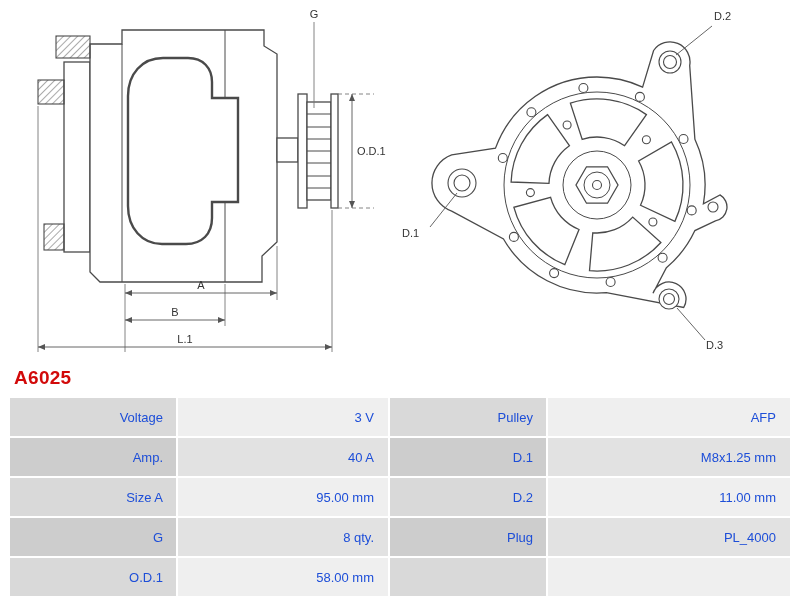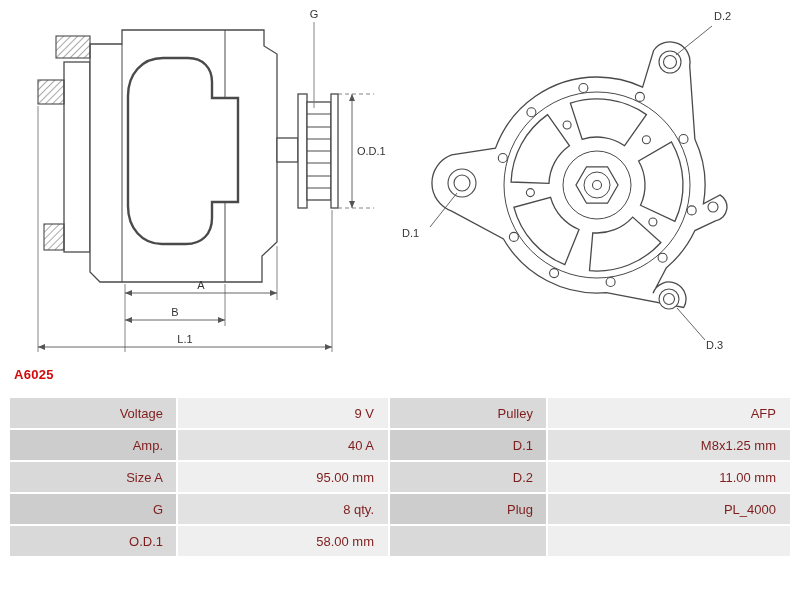--- a/index.html
+++ b/index.html
@@ -1,24 +1,24 @@
 <!DOCTYPE html>
 <html><head>
 <meta charset="utf-8">
 <style>
   * { margin:0; padding:0; box-sizing:border-box; }
   html,body { width:800px; height:600px; background:#ffffff; font-family:"Liberation Sans", sans-serif; overflow:hidden; }
   .page { position:relative; width:800px; height:600px; background:#fff; }
 
   .drawing-area { position:absolute; left:0; top:0; width:800px; height:362px; }
 
-  .part-number { position:absolute; left:14px; top:367px; font-size:13px; font-weight:bold; color:#d20a0a; letter-spacing:.3px; }
+  .part-number { position:absolute; left:14px; top:367px; font-size:19px; font-weight:bold; color:#d20a0a; letter-spacing:.3px; }
 
   table.spec-table { position:absolute; left:8px; top:396px; width:784px; border-collapse:separate; border-spacing:2px; table-layout:fixed; }
-  table.spec-table td { height:30px; font-size:13px; color:#7f1d1d; vertical-align:middle; text-align:right; overflow:hidden; white-space:nowrap; }
+  table.spec-table td { height:38px; font-size:13px; color:#1d4ed8; vertical-align:middle; text-align:right; overflow:hidden; white-space:nowrap; }
   td.cell-label { background:#d9d9d9; padding-right:13px; }
   td.cell-value { background:#efefef; padding-right:14px; }
   tr:nth-child(even) td.cell-label { background:#cdcdcd; }
   tr:nth-child(even) td.cell-value { background:#e2e2e2; }
 
   
   .ln    { fill:#ffffff; stroke:#4a4a4a; stroke-width:1.3; }
   .bold  { fill:#ffffff; stroke:#4a4a4a; stroke-width:2.4; }
   .thin  { fill:none;    stroke:#4a4a4a; stroke-width:1;   }
   .hole  { fill:#ffffff; stroke:#4a4a4a; stroke-width:1.1; }
@@ -177,21 +177,21 @@
   <table class="spec-table">
     <colgroup>
       <col style="width:166px">
         <col style="width:210px">
         <col style="width:156px">
         <col style="width:242px">
     </colgroup>
     <tbody>
       <tr>
         <td class="cell-label">Voltage</td>
-        <td class="cell-value">9 V</td>
+        <td class="cell-value">3 V</td>
         <td class="cell-label">Pulley</td>
         <td class="cell-value">AFP</td>
       </tr>
       <tr>
         <td class="cell-label">Amp.</td>
         <td class="cell-value">40 A</td>
         <td class="cell-label">D.1</td>
         <td class="cell-value">M8x1.25 mm</td>
       </tr>
       <tr>

